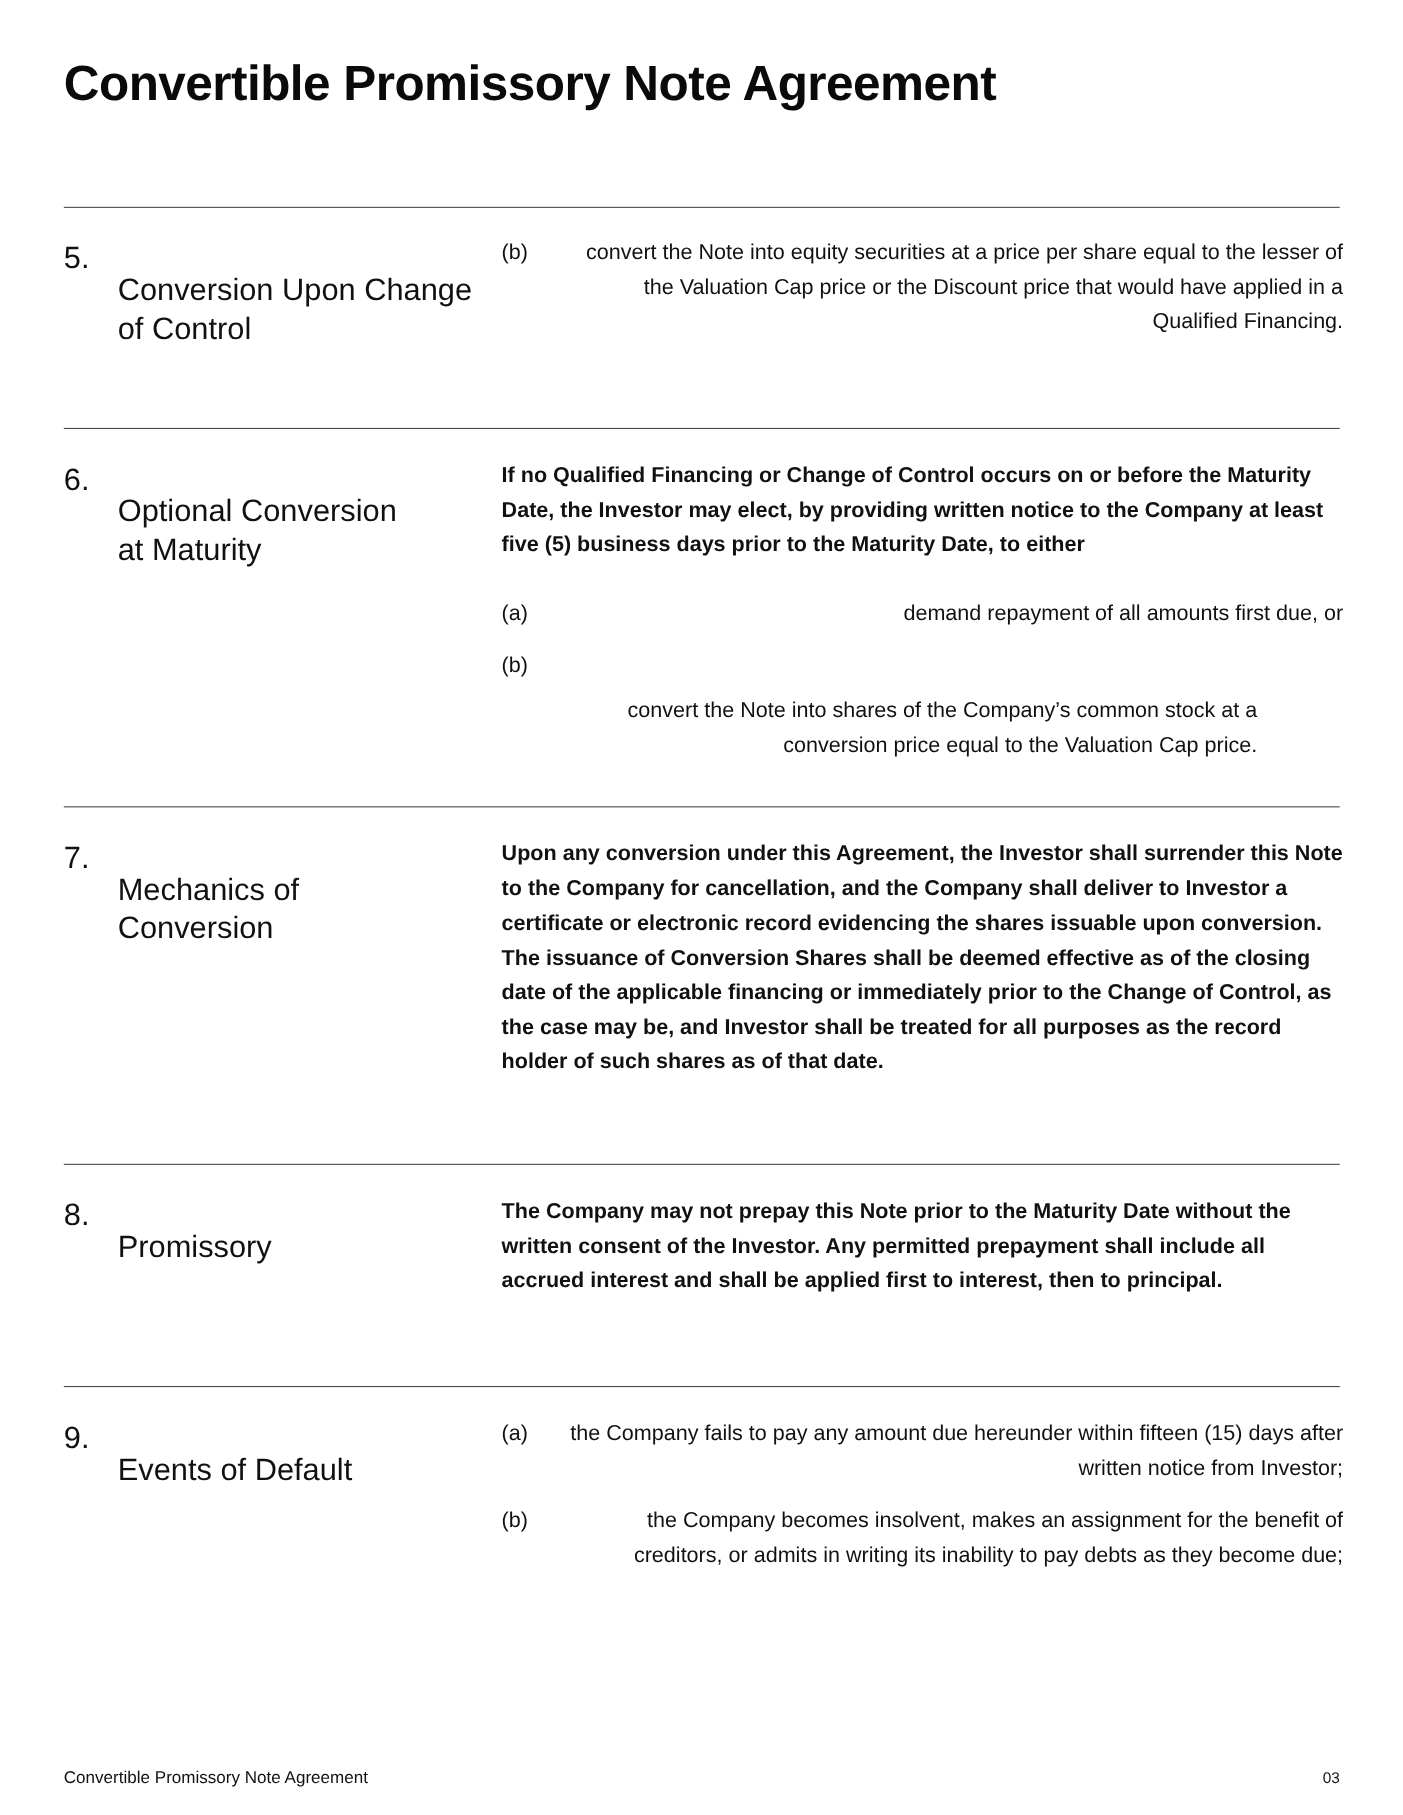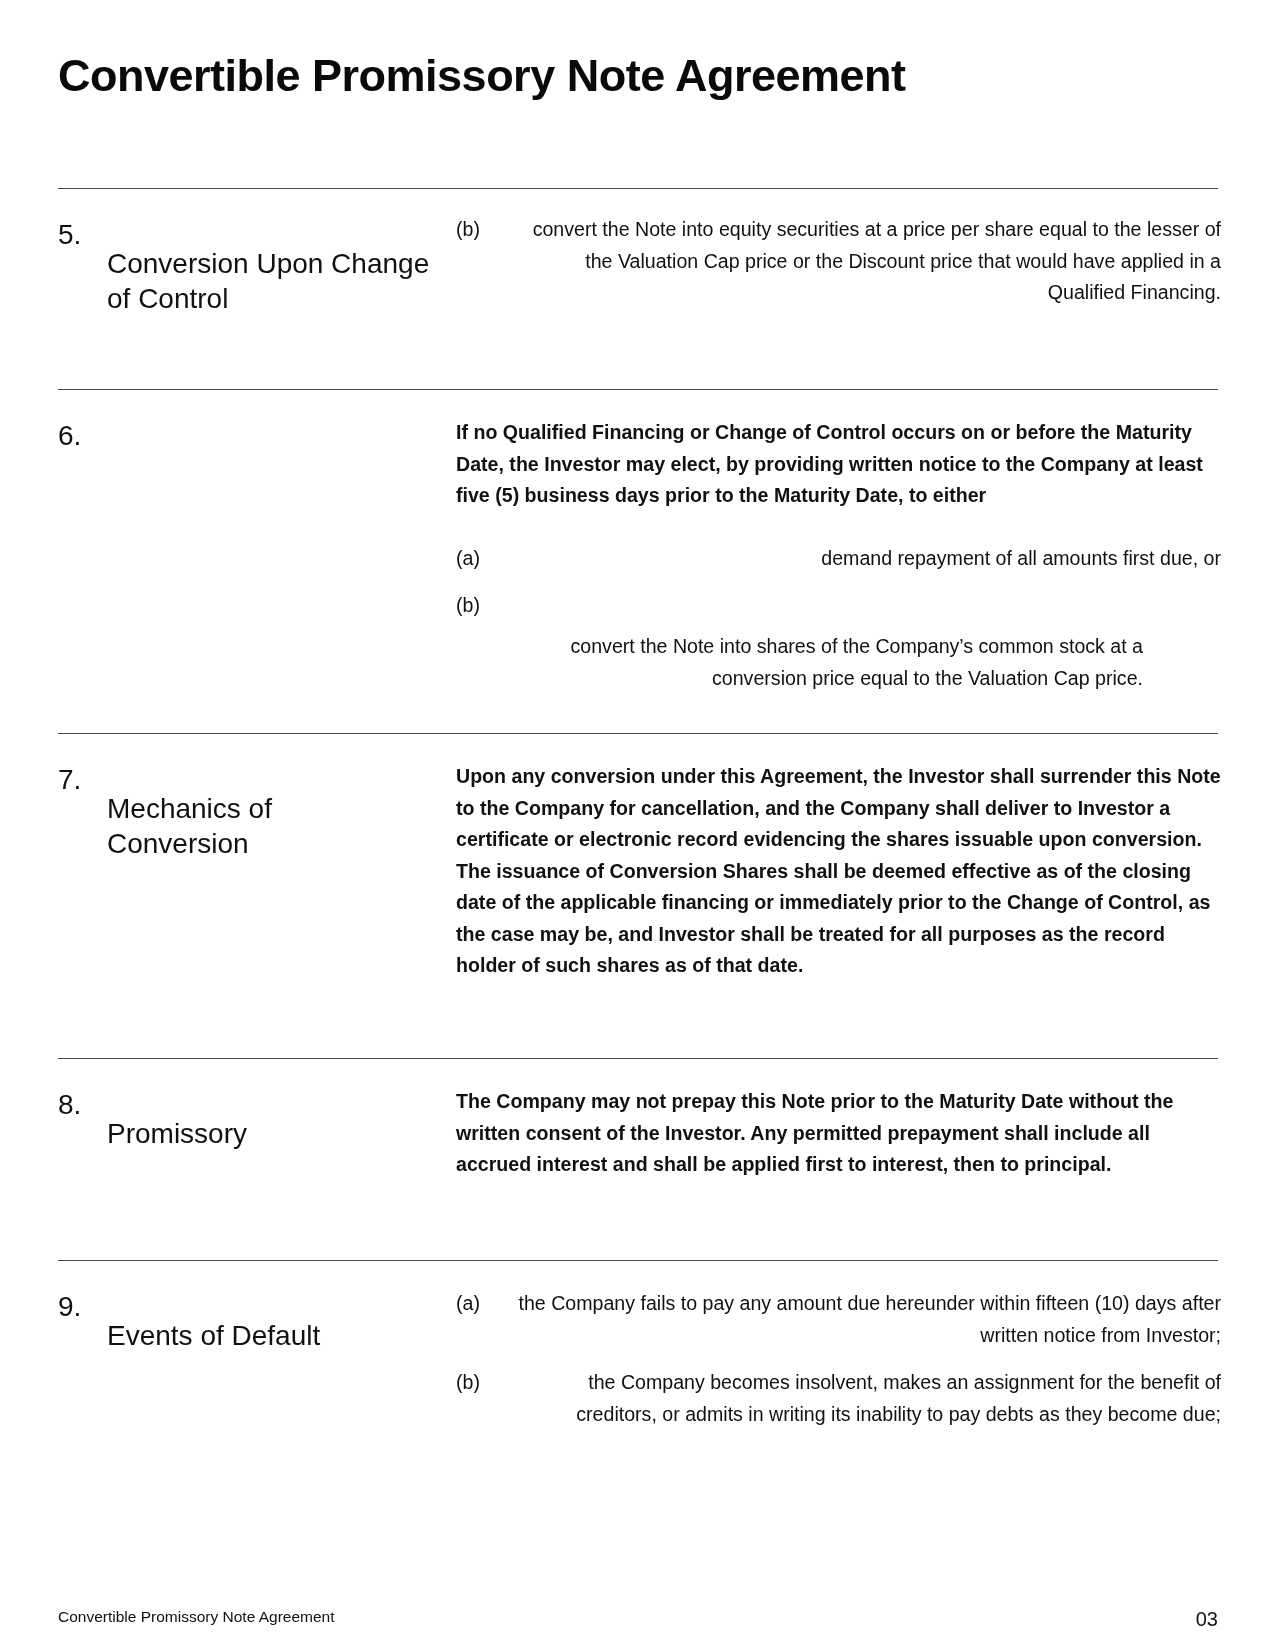--- a/index.html
+++ b/index.html
@@ -54,21 +54,21 @@
       position: absolute;
       left: 58px;
       top: 1608px;
       font-size: 15.5px;
       color: #111;
     }
     .footer-page {
       position: absolute;
       right: 57px;
       top: 1608px;
-      font-size: 20px;
+      font-size: 14px;
       color: #111;
     }
   </style>
 </head>
 <body>
 
 <h1 class="doc-title">Convertible Promissory Note Agreement</h1>
 
 <div class="section" style="top:188px;height:201px;">
   <div class="sec-head">
@@ -79,20 +79,21 @@
     <div class="item">
       <span class="item-label">(b)</span>
       <span class="item-text">convert the Note into equity securities at a price per share equal to the lesser of the Valuation Cap price or the Discount price that would have applied in a Qualified Financing.</span>
     </div>
   </div>
 </div>
 
 <div class="section" style="top:389px;height:344px;">
   <div class="sec-head">
     <span class="sec-num">6.</span>
+    <span class="sec-title" style="max-width:280px;">Optional Conversion at Maturity</span>
   </div>
   <div class="sec-body">
     <p class="para">If no Qualified Financing or Change of Control occurs on or before the Maturity Date, the Investor may elect, by providing written notice to the Company at least five (5) business days prior to the Maturity Date, to either</p>
     <div class="item">
       <span class="item-label">(a)</span>
       <span class="item-text">demand repayment of all amounts first due, or</span>
     </div>
     <div class="item">
       <span class="item-label">(b)</span>
       <span class="item-text" style="max-width:640px;margin-top:41px;">convert the Note into shares of the Company’s common stock at a conversion price equal to the Valuation Cap price.</span>
@@ -121,21 +122,21 @@
 </div>
 
 <div class="section" style="top:1260px;height:240px;">
   <div class="sec-head">
     <span class="sec-num">9.</span>
     <span class="sec-title">Events of Default</span>
   </div>
   <div class="sec-body">
     <div class="item">
       <span class="item-label">(a)</span>
-      <span class="item-text">the Company fails to pay any amount due hereunder within fifteen (10) days after written notice from Investor;</span>
+      <span class="item-text">the Company fails to pay any amount due hereunder within fifteen (15) days after written notice from Investor;</span>
     </div>
     <div class="item">
       <span class="item-label">(b)</span>
       <span class="item-text">the Company becomes insolvent, makes an assignment for the benefit of creditors, or admits in writing its inability to pay debts as they become due;</span>
     </div>
   </div>
 </div>
 
 <div class="footer-title">Convertible Promissory Note Agreement</div>
 <div class="footer-page">03</div>

